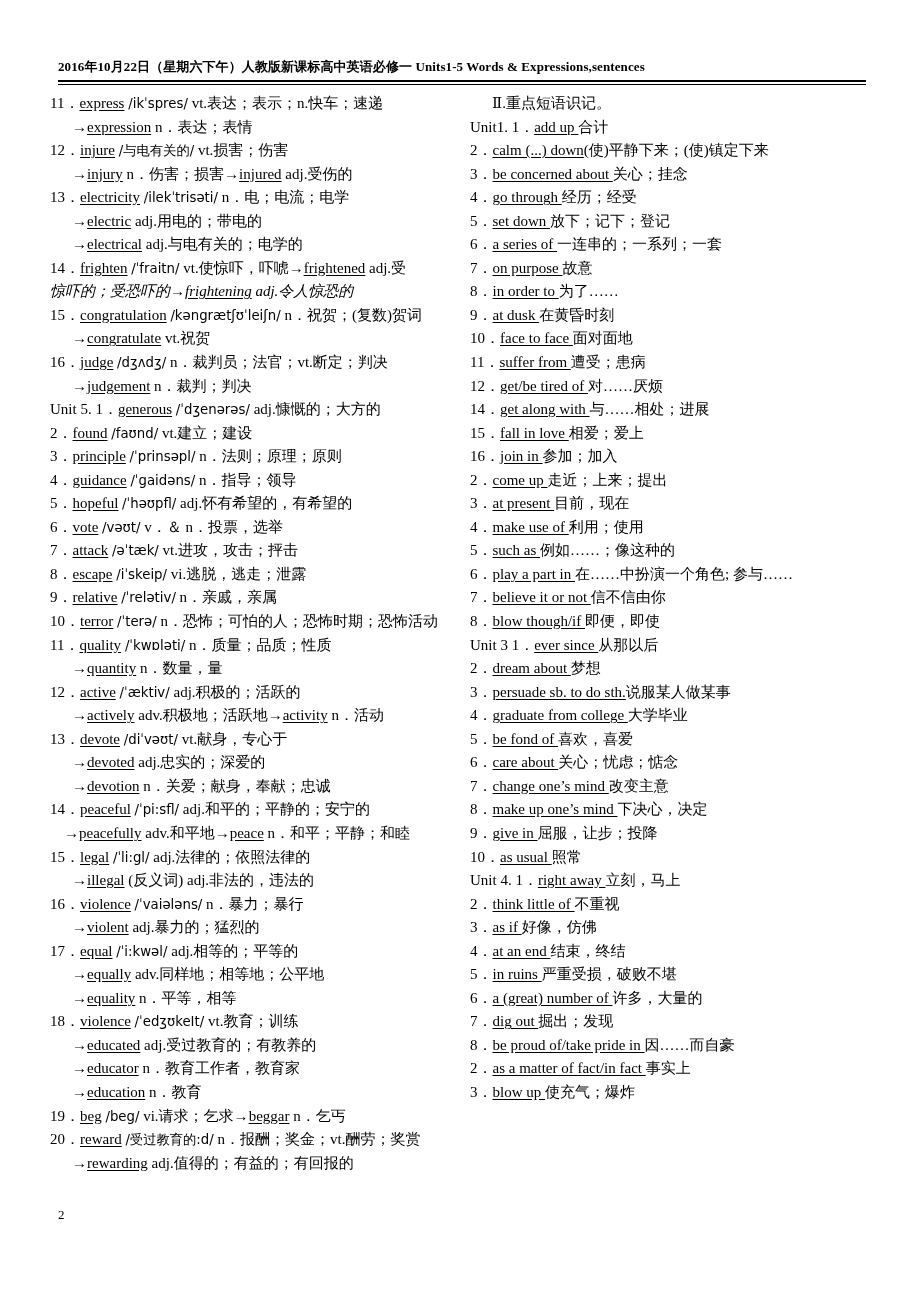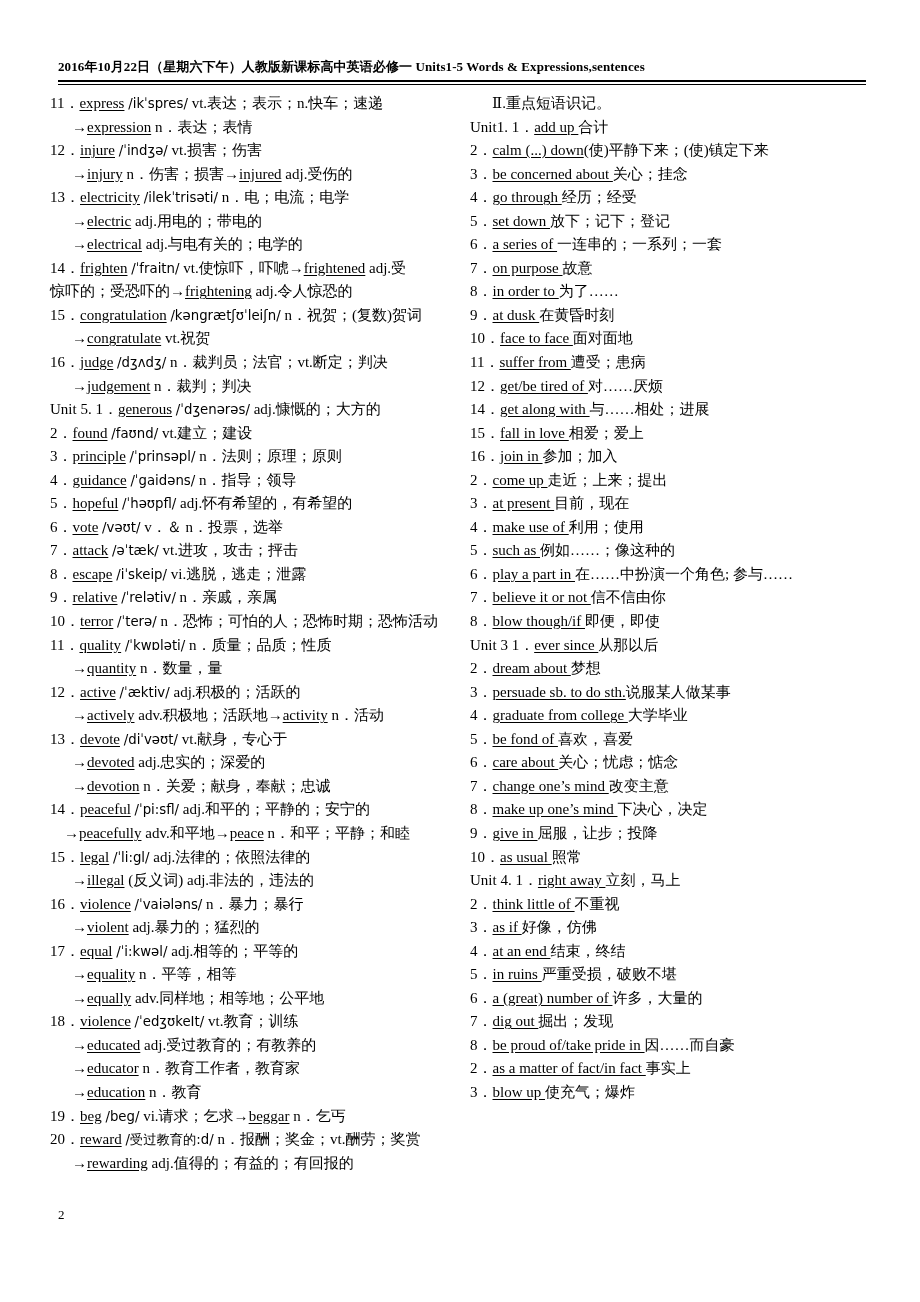--- a/index.html
+++ b/index.html
@@ -56,21 +56,21 @@
   .line {
     white-space: nowrap;
     font-size: 15px;
     line-height: 23.55px;
     height: 23.55px;
     overflow: visible;
   }
   
   .line.ind { padding-left: 22px; }
   .line.ind2 { padding-left: 14px; }
-  .line.noind { padding-left: 0; }
+  .line.noind { padding-left: 0; font-style: italic; }
   .u  { text-decoration: underline; text-underline-offset: 1.5px; }
   .ipa { font-family: "DejaVu Sans", "Liberation Sans", sans-serif; font-size: 13.3px; }
 
   
   .page-number {
     position: absolute;
     left: 58px;
     top: 1207px;
     font-size: 13px;
     font-family: "Liberation Serif", "DejaVu Serif", serif;
@@ -81,21 +81,21 @@
 
 <div class="page">
 
   <div class="header">2016年10月22日（星期六下午）人教版新课标高中英语必修一 Units1-5 Words &amp; Expressions,sentences</div>
   <div class="header-rule r1"></div>
   <div class="header-rule r2"></div>
 
   <div class="col col-left" id="col-left">
       <div class="line">11．<span class="u">express</span> <span class="ipa">/ikˈspres/</span> vt.表达；表示；n.快车；速递</div>
       <div class="line ind">→<span class="u">expression</span> n．表达；表情</div>
-      <div class="line">12．<span class="u">injure</span> <span class="ipa">/ˈindʒə/</span> vt.损害；伤害</div>
+      <div class="line">12．<span class="u">injure</span> <span class="ipa">/与电有关的/</span> vt.损害；伤害</div>
       <div class="line ind">→<span class="u">injury</span> n．伤害；损害→<span class="u">injured</span> adj.受伤的</div>
       <div class="line">13．<span class="u">electricity</span> <span class="ipa">/ilekˈtrisəti/</span> n．电；电流；电学</div>
       <div class="line ind">→<span class="u">electric</span> adj.用电的；带电的</div>
       <div class="line ind">→<span class="u">electrical</span> adj.与电有关的；电学的</div>
       <div class="line">14．<span class="u">frighten</span> <span class="ipa">/ˈfraitn/</span> vt.使惊吓，吓唬→<span class="u">frightened</span> adj.受</div>
       <div class="line noind">惊吓的；受恐吓的→<span class="u">frightening</span> adj.令人惊恐的</div>
       <div class="line">15．<span class="u">congratulation</span> <span class="ipa">/kəngrætʃʊˈleiʃn/</span> n．祝贺；(复数)贺词</div>
       <div class="line ind">→<span class="u">congratulate</span> vt.祝贺</div>
       <div class="line">16．<span class="u">judge</span> <span class="ipa">/dʒʌdʒ/</span> n．裁判员；法官；vt.断定；判决</div>
       <div class="line ind">→<span class="u">judgement</span> n．裁判；判决</div>
@@ -116,22 +116,22 @@
       <div class="line">13．<span class="u">devote</span> <span class="ipa">/diˈvəʊt/</span> vt.献身，专心于</div>
       <div class="line ind">→<span class="u">devoted</span> adj.忠实的；深爱的</div>
       <div class="line ind">→<span class="u">devotion</span> n．关爱；献身，奉献；忠诚</div>
       <div class="line">14．<span class="u">peaceful</span> <span class="ipa">/ˈpi:sfl/</span> adj.和平的；平静的；安宁的</div>
       <div class="line ind2">→<span class="u">peacefully</span> adv.和平地→<span class="u">peace</span> n．和平；平静；和睦</div>
       <div class="line">15．<span class="u">legal</span> <span class="ipa">/ˈli:gl/</span> adj.法律的；依照法律的</div>
       <div class="line ind">→<span class="u">illegal</span> (反义词) adj.非法的，违法的</div>
       <div class="line">16．<span class="u">violence</span> <span class="ipa">/ˈvaiələns/</span> n．暴力；暴行</div>
       <div class="line ind">→<span class="u">violent</span> adj.暴力的；猛烈的</div>
       <div class="line">17．<span class="u">equal</span> <span class="ipa">/ˈi:kwəl/</span> adj.相等的；平等的</div>
+      <div class="line ind">→<span class="u">equally</span> adv.同样地；相等地；公平地</div>
       <div class="line ind">→<span class="u">equality</span> n．平等，相等</div>
-      <div class="line ind">→<span class="u">equally</span> adv.同样地；相等地；公平地</div>
       <div class="line">18．<span class="u">violence</span> <span class="ipa">/ˈedʒʊkeIt/</span> vt.教育；训练</div>
       <div class="line ind">→<span class="u">educated</span> adj.受过教育的；有教养的</div>
       <div class="line ind">→<span class="u">educator</span> n．教育工作者，教育家</div>
       <div class="line ind">→<span class="u">education</span> n．教育</div>
       <div class="line">19．<span class="u">beg</span> <span class="ipa">/beg/</span> vi.请求；乞求→<span class="u">beggar</span> n．乞丐</div>
       <div class="line">20．<span class="u">reward</span> <span class="ipa">/受过教育的:d/</span> n．报酬；奖金；vt.酬劳；奖赏</div>
       <div class="line ind">→<span class="u">rewarding</span> adj.值得的；有益的；有回报的</div>
     </div>
 
   <div class="col col-right" id="col-right">

